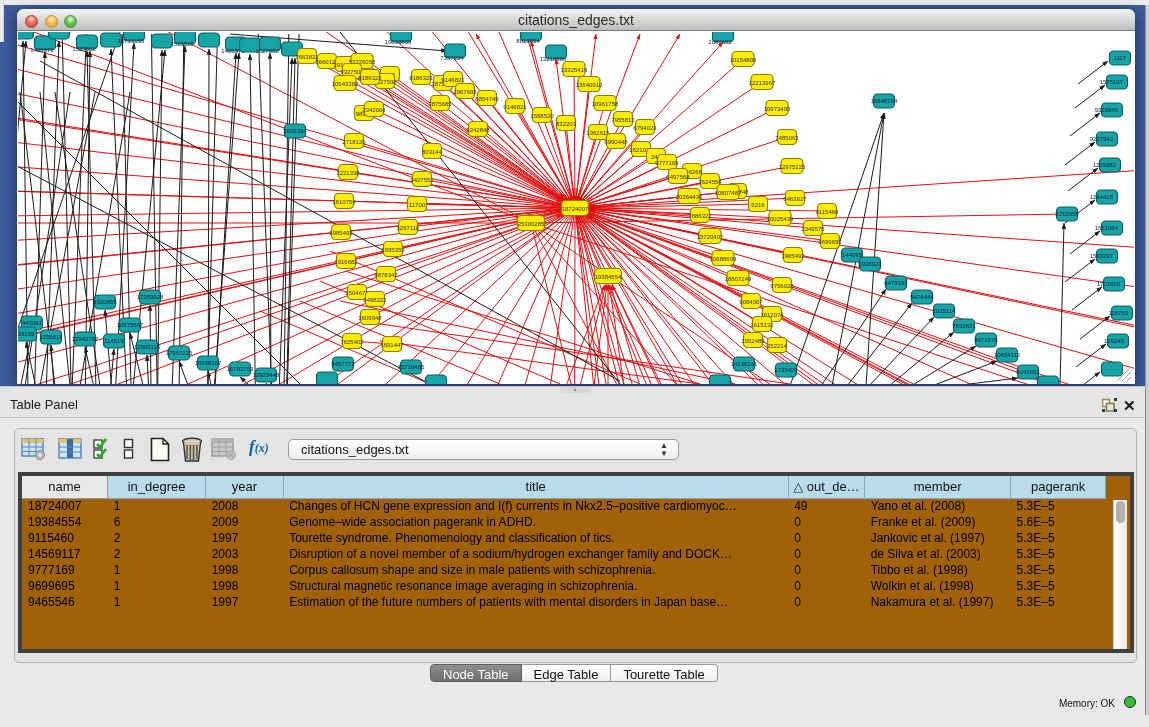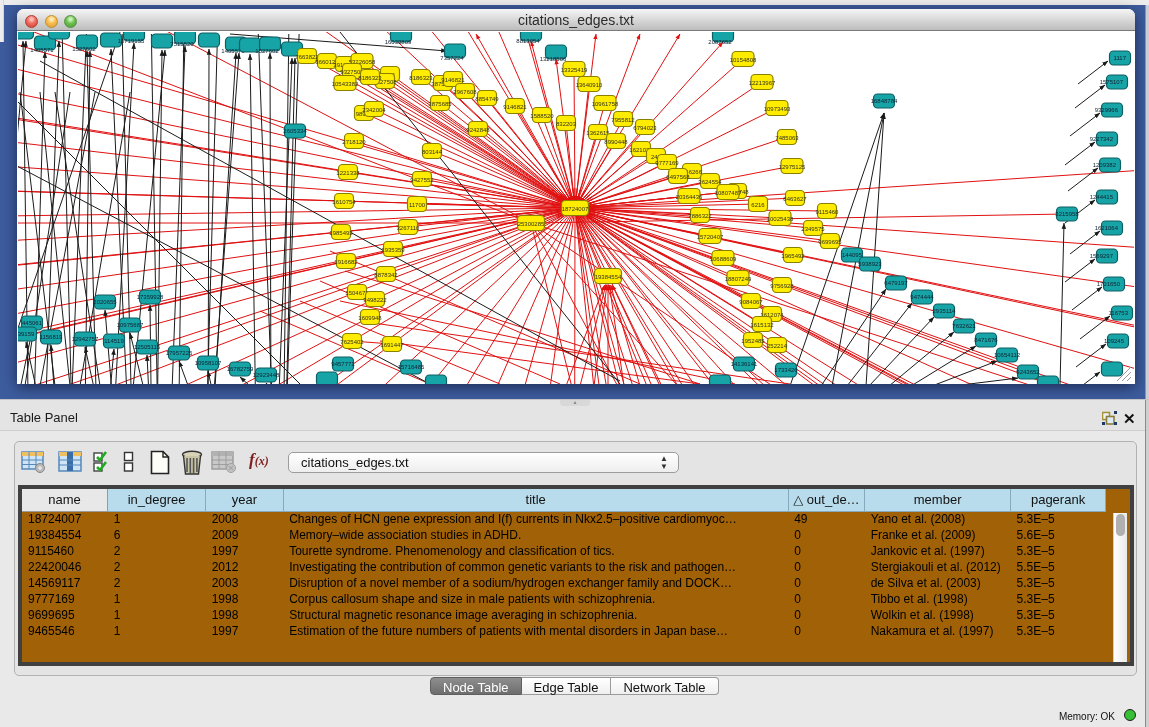--- a/index.html
+++ b/index.html
@@ -7,21 +7,21 @@
 #cornerL{position:absolute;left:0;top:0;width:4px;height:42px;background:#ededed;border-right:1px solid #d6d6d6}
 #rstrip{position:absolute;right:0;top:5px;width:4px;height:394px;background:#c9cdd4;border-left:1px solid #8d93a0}
 #win{position:absolute;left:17px;top:9px;width:1118px;height:375px;border-radius:7px 7px 0 0;box-shadow:0 3px 14px rgba(0,0,20,.55);background:#fff}
 #tb{position:absolute;left:0;top:0;width:100%;height:22px;border-radius:7px 7px 0 0;background:linear-gradient(#f6f6f6,#d6d6d6 55%,#bdbdbd);border-bottom:1px solid #7a7a7a}
 #tb .ttl{position:absolute;left:0;right:0;top:3px;text-align:center;font-size:14px;color:#2b2b2b}
 .tl{position:absolute;top:6px;width:13px;height:13px;border-radius:50%}
 #tlr{left:8px;background:radial-gradient(circle at 50% 30%,#ffb9b2 12%,#ee6a5e 45%,#cf3f33);border:1px solid #b03b30}
 #tly{left:28px;background:radial-gradient(circle at 50% 30%,#ffe9b3 12%,#f6bd4e 45%,#dd9c2f);border:1px solid #c08e2e}
 #tlg{left:47px;background:radial-gradient(circle at 50% 30%,#c8f0b8 12%,#6cc04e 45%,#4d9e35);border:1px solid #51913c}
 #canvas{position:absolute;left:1px;top:23px;width:1116px;height:352px;background:#fff;overflow:hidden}
-#panel{position:absolute;left:0;top:399px;width:1149px;height:328px;background:#e9e9e9;border-top:1px solid #c4c4c4}
+#panel{position:absolute;left:0;top:386px;width:1149px;height:328px;background:#e9e9e9;border-top:1px solid #c4c4c4}
 #panel .hdr{position:absolute;left:10px;top:10px;font-size:13px;color:#1b1b1b}
 #floatic{position:absolute;left:1102px;top:11px;width:15px;height:14px}
 #closeic{position:absolute;left:1123px;top:10px;width:14px;height:15px;font-size:15px;font-weight:bold;color:#111}
 #box{position:absolute;left:14px;top:41px;width:1123px;height:235px;background:#e4e4e4;border:1px solid #b2b2b2;border-radius:5px}
 .ic{position:absolute;top:8px}
 #dd{position:absolute;left:273px;top:10px;width:391px;height:21px;background:linear-gradient(#ffffff,#eeeeee);border:1px solid #9c9c9c;border-radius:5px;font-size:13px;color:#111;line-height:19px;padding-left:12px}
 #dd .arr{position:absolute;right:10px;top:2px;font-size:8px;color:#333;line-height:8px;text-align:center}
 #tbl{position:absolute;left:3px;top:43px;width:1116px;height:181px;background:#a16207;border:4px solid #404040;overflow:hidden}
 table{border-collapse:collapse;table-layout:fixed;width:1084px;font-size:12px}
 th{height:22px;background:#b9dcec;border-right:1px solid #86aabd;border-bottom:1px solid #86aabd;font-weight:normal;font-size:13px;color:#111}
@@ -727,21 +727,21 @@
         <path d="M3.5 6 L5.5 24 H18.5 L20.5 6" fill="#c9c4a6" stroke="#333" stroke-width="1.4"></path>
         <path d="M7 8 V22 M10.3 8 V23 M13.6 8 V23 M16.9 8 V22" stroke="#555" stroke-width="1.6"></path>
       </svg>
   <svg class="ic" style="left:196px" width="26" height="24" viewBox="0 0 26 24">
         <rect x="1" y="2" width="21" height="17" fill="#c9c9c9" stroke="#9d9d9d" stroke-width="1.5"></rect>
         <rect x="1" y="2" width="21" height="4" fill="#b2b2b2"></rect>
         <path d="M8 2 V19 M15 2 V19 M1 10 H22 M1 14.5 H22" stroke="#9d9d9d"></path>
         <circle cx="20" cy="18" r="4.5" fill="#c4c4c4" stroke="#a0a0a0"></circle>
         <path d="M18 16 L22 20 M22 16 L18 20" stroke="#a8a8a8" stroke-width="1.4"></path>
       </svg>
-  <div class="ic" style="left:234px;top:8px;font-size:17px;font-style:italic;font-family:'Liberation Serif',serif;font-weight:bold;color:#7f1d1d">f<span style="font-size:12px">(x)</span></div>
+  <div class="ic" style="left:234px;top:8px;font-size:17px;font-style:italic;font-family:'Liberation Serif',serif;font-weight:bold;color:#0369a1">f<span style="font-size:12px">(x)</span></div>
   <div id="dd">citations_edges.txt<div class="arr">▲<br>▼</div></div>
   <div id="tbl">
    <table>
     <tbody>
             <tr>
               <th class="first c1">name</th>
               <th class="c2">in_degree</th>
               <th class="c3">year</th>
               <th class="c4">title</th>
               <th class="c5">△ out_de…</th>
@@ -754,42 +754,33 @@
               <td class="c3">2008</td>
               <td class="c4">Changes of HCN gene expression and I(f) currents in Nkx2.5–positive cardiomyoc…</td>
               <td class="c5">49</td>
               <td class="c6">Yano et al. (2008)</td>
               <td class="c7">5.3E–5</td>
             </tr>
 <tr>
               <td class="c1">19384554</td>
               <td class="c2">6</td>
               <td class="c3">2009</td>
-              <td class="c4">Memory–wide association studies in ADHD.</td>
+              <td class="c4">Genome–wide association pagerank in ADHD.</td>
               <td class="c5">0</td>
               <td class="c6">Franke et al. (2009)</td>
               <td class="c7">5.6E–5</td>
             </tr>
 <tr>
               <td class="c1">9115460</td>
               <td class="c2">2</td>
               <td class="c3">1997</td>
               <td class="c4">Tourette syndrome. Phenomenology and classification of tics.</td>
               <td class="c5">0</td>
               <td class="c6">Jankovic et al. (1997)</td>
               <td class="c7">5.3E–5</td>
-            </tr>
-<tr>
-              <td class="c1">22420046</td>
-              <td class="c2">2</td>
-              <td class="c3">2012</td>
-              <td class="c4">Investigating the contribution of common genetic variants to the risk and pathogen…</td>
-              <td class="c5">0</td>
-              <td class="c6">Stergiakouli et al. (2012)</td>
-              <td class="c7">5.5E–5</td>
             </tr>
 <tr>
               <td class="c1">14569117</td>
               <td class="c2">2</td>
               <td class="c3">2003</td>
               <td class="c4">Disruption of a novel member of a sodium/hydrogen exchanger family and DOCK…</td>
               <td class="c5">0</td>
               <td class="c6">de Silva et al. (2003)</td>
               <td class="c7">5.3E–5</td>
             </tr>
@@ -823,17 +814,17 @@
    </tbody>
         </table>
    <div id="vsb">
           <div class="th"></div>
         </div>
   </div>
  </div>
  <div id="tabs">
       <div class="tab sel">Node Table</div>
       <div class="tab">Edge Table</div>
-      <div class="tab last">Network Table</div>
+      <div class="tab last">Tourette Table</div>
     </div>
  <div id="mem">Memory: OK</div>
     <div id="dot"></div>
  <div id="rstrip2"></div>
 </div>
 </body></html>

